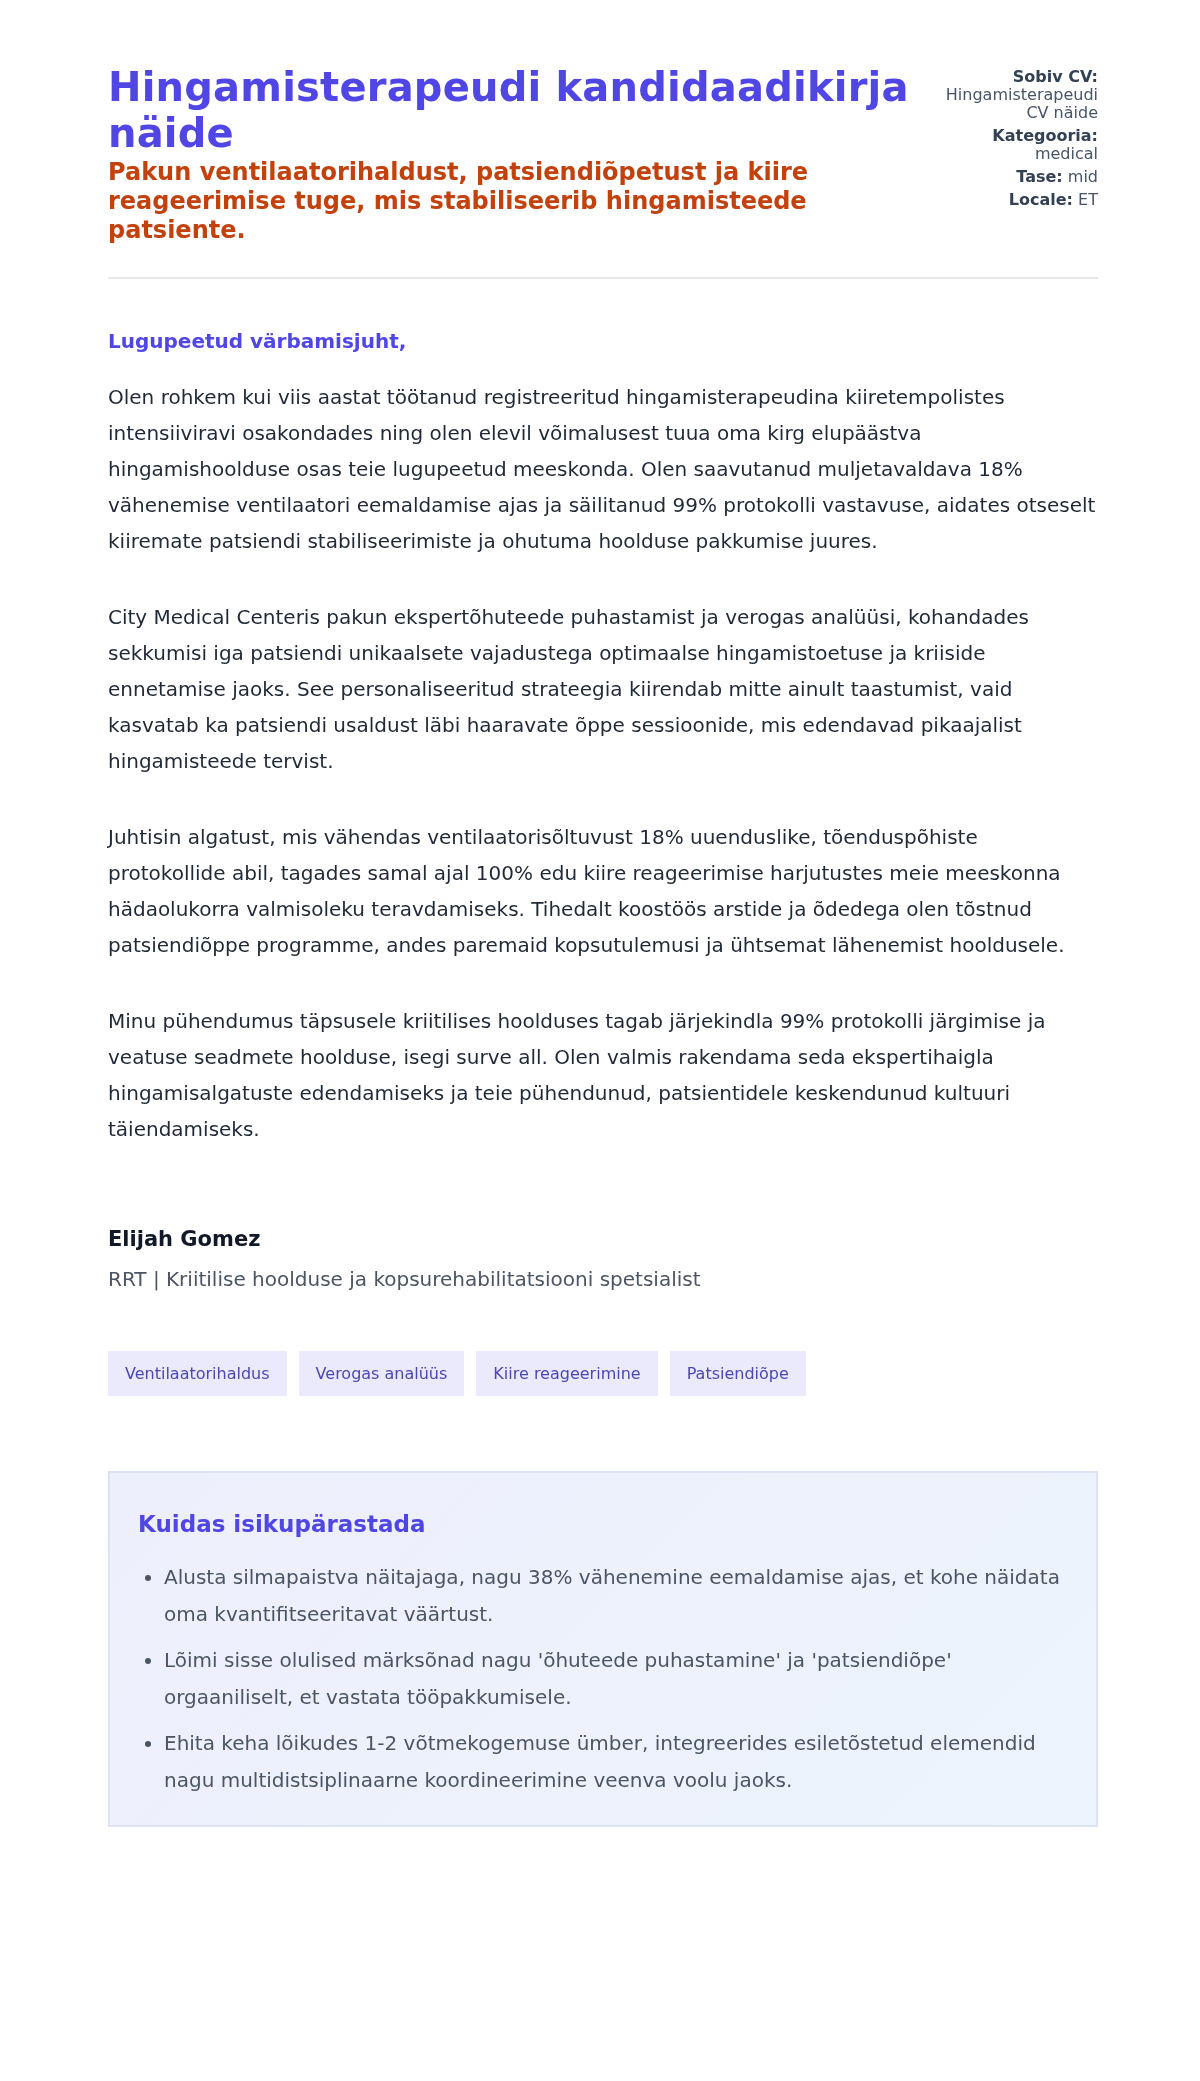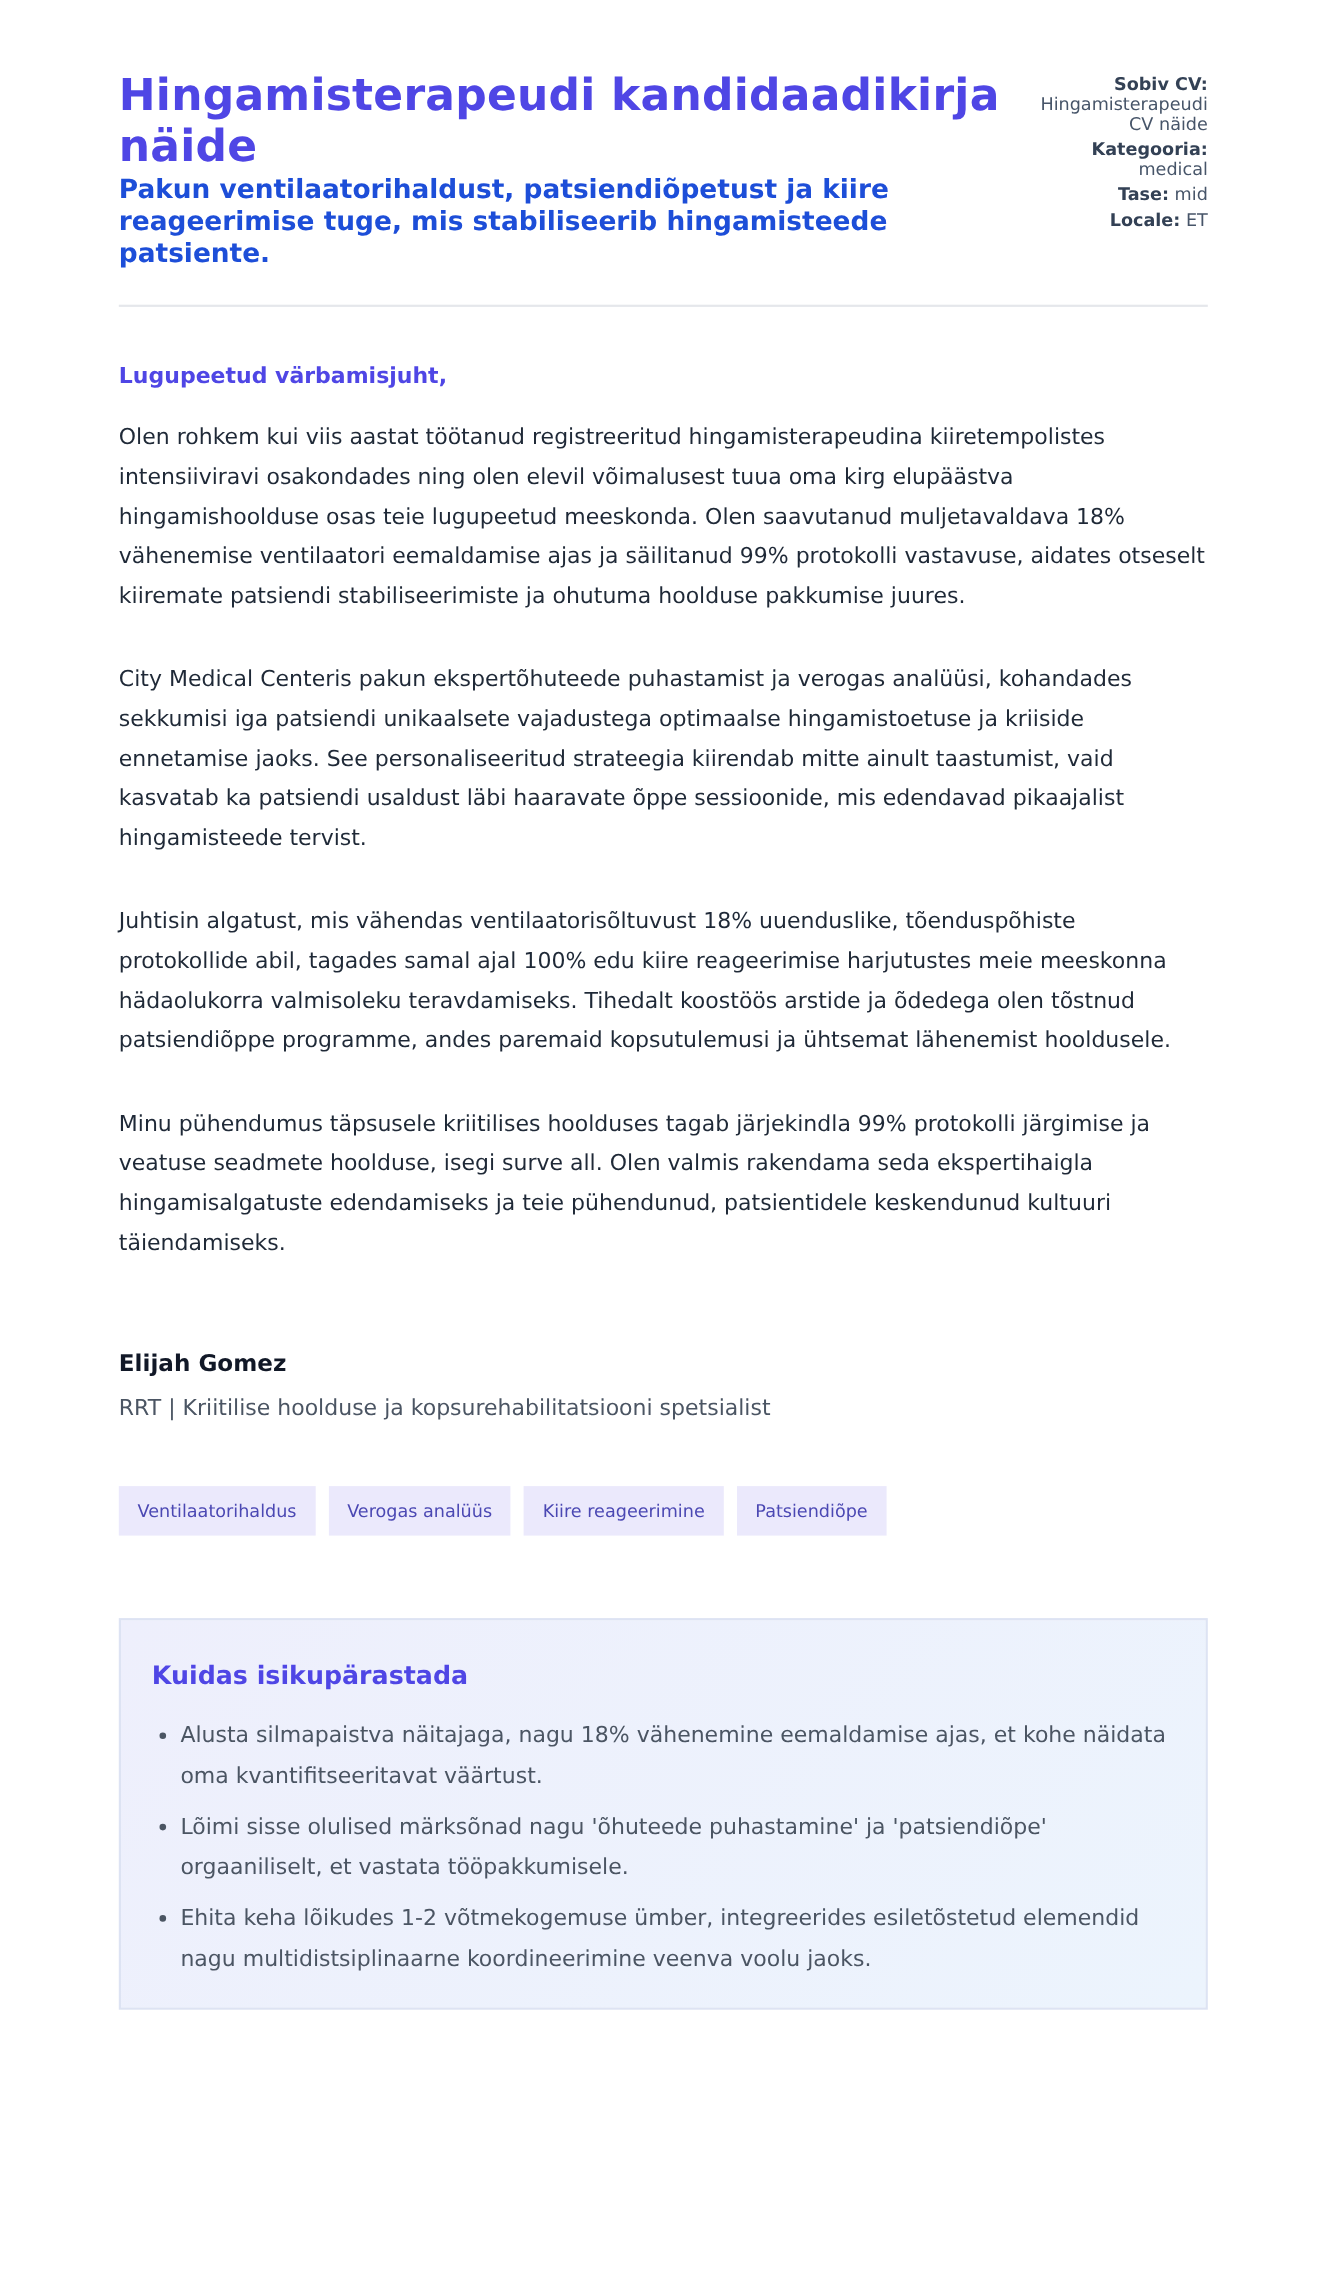--- a/index.html
+++ b/index.html
@@ -1,21 +1,21 @@
 <!DOCTYPE html>
 <html><head>
   <meta charset="utf-8">
   <style>
     html, body { margin: 0; padding: 0; background: #ffffff; }
     body { width: 1200px; min-height: 2081px; font-family: "DejaVu Sans", sans-serif; color: #1f2937; }
     .page { position: relative; padding: 64px 102px 0 108px; box-sizing: border-box; width: 1200px; border-radius: 11px; }
     .header { display: flex; justify-content: space-between; align-items: flex-start; padding-bottom: 32px; border-bottom: 2px solid #e5e7eb; }
     .header-left { width: 820px; }
     .title { font-size: 40px; font-weight: 700; color: #4f46e5; line-height: 46px; margin: 0; letter-spacing: 0.2px; }
-    .subtitle { font-size: 24px; font-weight: 700; color: #1d4ed8; line-height: 29px; margin: 2px 0 0 0; }
+    .subtitle { font-size: 24px; font-weight: 700; color: #c2410c; line-height: 29px; margin: 2px 0 0 0; }
     .meta { text-align: right; font-size: 16px; line-height: 18px; color: #475569; width: 180px; margin-top: 4px; }
     .meta .row { margin-bottom: 5px; }
     .meta b { color: #334155; font-weight: 700; }
     .greeting { font-size: 20px; font-weight: 700; color: #4f46e5; margin: 50px 0 26px 0; }
     .para { font-size: 20px; line-height: 36px; color: #1f2937; margin: 0 0 40px 0; }
     .sig-name { font-size: 21px; font-weight: 700; color: #111827; margin-top: 80px; }
     .sig-title { font-size: 20px; color: #4b5563; margin-top: 16px; }
     .tags { display: flex; gap: 12px; margin-top: 60px; }
     .tag { background: #ede9fe; background: #ebe9fc; color: #4338ca; font-size: 16px; padding: 13px 17px; color: #4b48b3; }
     .callout { margin-top: 75px; border: 2px solid #dde3f3; background: linear-gradient(135deg, #eeeffc 0%, #ecf4fd 100%); padding: 28px 28px 26px 28px; }
@@ -68,19 +68,19 @@
   <div class="tags">
     <span class="tag">Ventilaatorihaldus</span>
     <span class="tag">Verogas analüüs</span>
     <span class="tag">Kiire reageerimine</span>
     <span class="tag">Patsiendiõpe</span>
   </div>
 
   <div class="callout">
     <h3>Kuidas isikupärastada</h3>
     <ul>
-      <li>Alusta silmapaistva näitajaga, nagu 18% vähenemine eemaldamise ajas, et kohe näidata oma kvantifitseeritavat väärtust.</li>
+      <li>Alusta silmapaistva näitajaga, nagu 38% vähenemine eemaldamise ajas, et kohe näidata oma kvantifitseeritavat väärtust.</li>
       <li>Lõimi sisse olulised märksõnad nagu 'õhuteede puhastamine' ja 'patsiendiõpe' orgaaniliselt, et vastata tööpakkumisele.</li>
       <li>Ehita keha lõikudes 1-2 võtmekogemuse ümber, integreerides esiletõstetud elemendid nagu multidistsiplinaarne koordineerimine veenva voolu jaoks.</li>
     </ul>
   </div>
 
 </div>
 
 </body></html>

